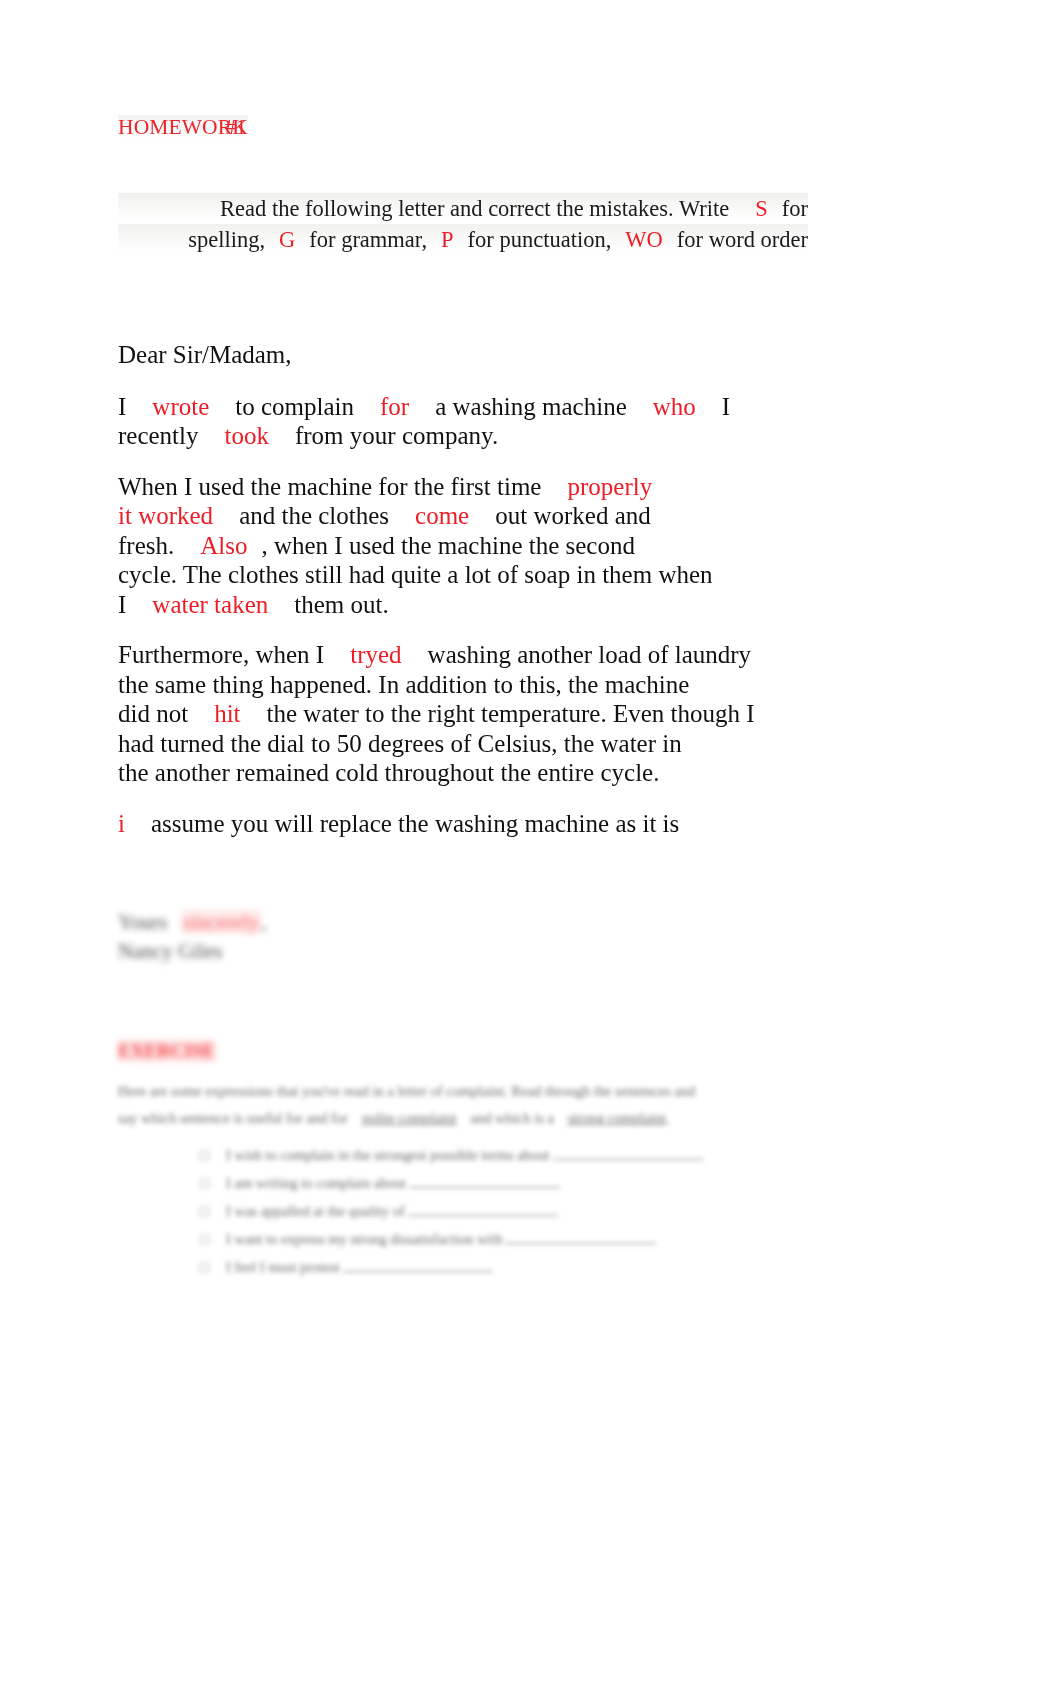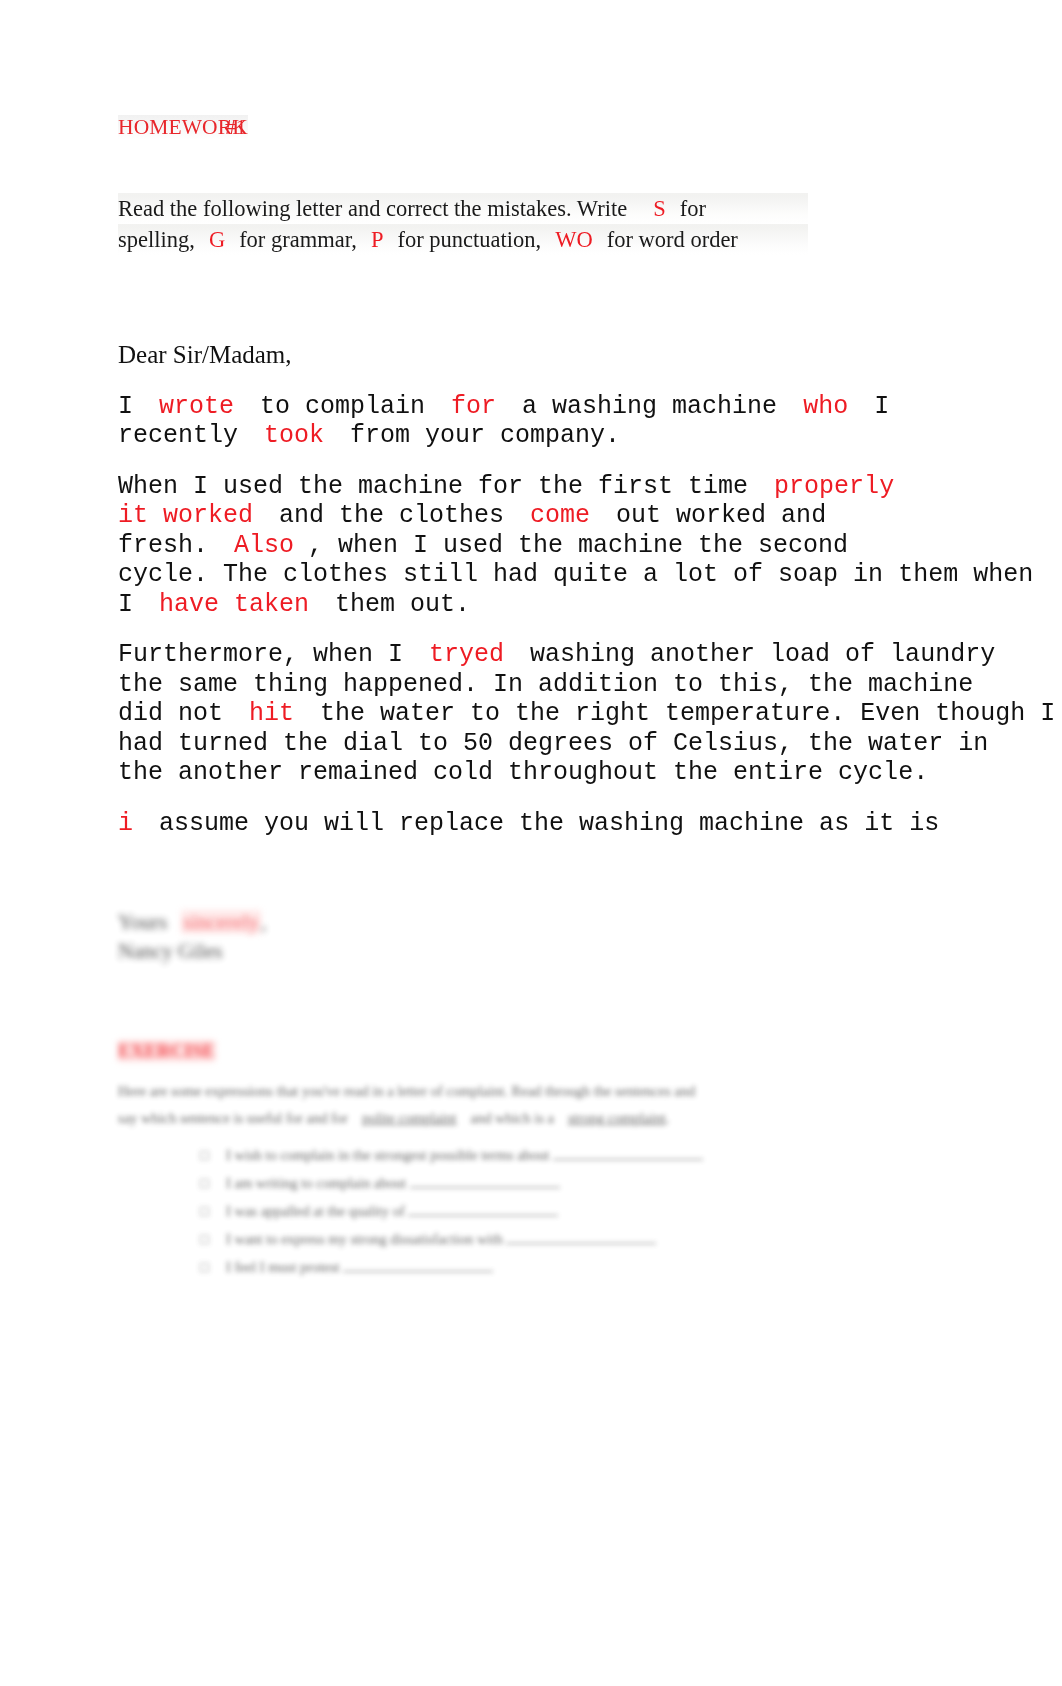--- a/index.html
+++ b/index.html
@@ -57,37 +57,38 @@
     top: 193px;
     width: 690px;
     font-size: 22.5px;
     line-height: 31px;
     color: #1a1a1a;
   }
   .instructions .ln {
     display: block;
     white-space: nowrap;
     background: linear-gradient(to bottom, rgba(238,238,236,.75) 10%, rgba(248,248,247,.35) 70%, rgba(255,255,255,0) 100%);
+    text-align: right;
   }
   .red { color: #ee1c24; }
   .sp-s { display: inline-block; width: 14px; }
   .sp-m { display: inline-block; width: 26px; }
 
   
   .letter {
     position: absolute;
     left: 118px;
     top: 340px;
     width: 760px;
     font-size: 25px;
     line-height: 29.5px;
     color: #111111;
   }
   .para { margin: 0 0 21px 0; }
-  .para .ln { display: block; white-space: nowrap; font-family: Liberation Mono, monospace; }
+  .para .ln { display: block; white-space: nowrap; }
   .salutation { margin: 0 0 22px 0; }
 
   
   .sig-block {
     position: absolute;
     left: 118px;
     top: 908px;
     width: 340px;
     font-size: 21px;
     line-height: 29px;
@@ -179,21 +180,21 @@
     <div id="paragraphs-container">
         <div class="para">
           <span class="ln"><span>I</span><span class="sp-m"></span><span class="red">wrote</span><span class="sp-m"></span><span>to complain</span><span class="sp-m"></span><span class="red">for</span><span class="sp-m"></span><span>a washing machine</span><span class="sp-m"></span><span class="red">who</span><span class="sp-m"></span><span>I</span></span>
           <span class="ln"><span>recently</span><span class="sp-m"></span><span class="red">took</span><span class="sp-m"></span><span>from your company.</span></span>
         </div>
         <div class="para">
           <span class="ln"><span>When I used the machine for the first time</span><span class="sp-m"></span><span class="red">properly</span></span>
           <span class="ln"><span class="red">it worked</span><span class="sp-m"></span><span>and the clothes</span><span class="sp-m"></span><span class="red">come</span><span class="sp-m"></span><span>out worked and</span></span>
           <span class="ln"><span>fresh.</span><span class="sp-m"></span><span class="red">Also</span><span class="sp-s"></span><span>, when I used the machine the second</span></span>
           <span class="ln"><span>cycle. The clothes still had quite a lot of soap in them when</span></span>
-          <span class="ln"><span>I</span><span class="sp-m"></span><span class="red">have taken</span><span class="sp-m"></span><span>them out.</span></span>
+          <span class="ln"><span>I</span><span class="sp-m"></span><span class="red">water taken</span><span class="sp-m"></span><span>them out.</span></span>
         </div>
         <div class="para">
           <span class="ln"><span>Furthermore, when I</span><span class="sp-m"></span><span class="red">tryed</span><span class="sp-m"></span><span>washing another load of laundry</span></span>
           <span class="ln"><span>the same thing happened. In addition to this, the machine</span></span>
           <span class="ln"><span>did not</span><span class="sp-m"></span><span class="red">hit</span><span class="sp-m"></span><span>the water to the right temperature. Even though I</span></span>
           <span class="ln"><span>had turned the dial to 50 degrees of Celsius, the water in</span></span>
           <span class="ln"><span>the another remained cold throughout the entire cycle.</span></span>
         </div>
         <div class="para">
           <span class="ln"><span class="red">i</span><span class="sp-m"></span><span>assume you will replace the washing machine as it is</span></span>

